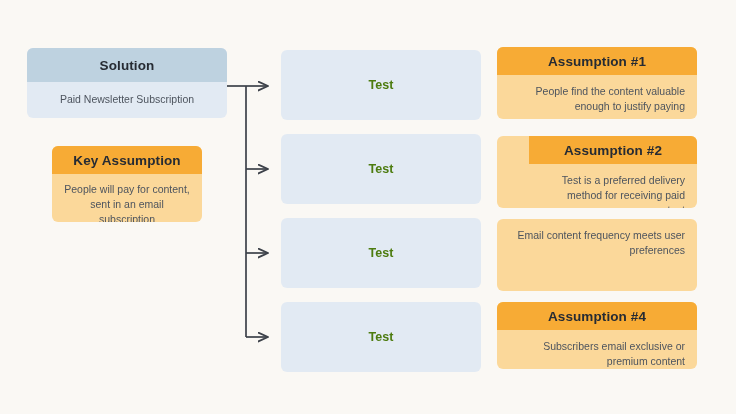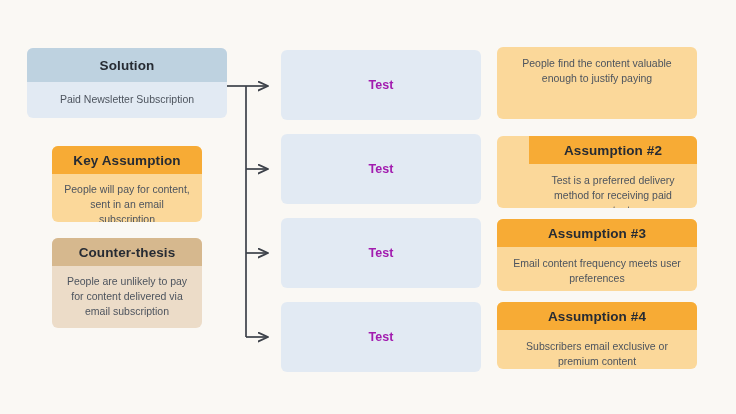--- a/index.html
+++ b/index.html
@@ -41,21 +41,21 @@
   .card-body {
     font-size: 10.5px;
     line-height: 15px;
     color: #4d545e;
     box-sizing: border-box;
   }
   .body-center {
     text-align: center;
   }
   .body-left {
-    text-align: center;
+    text-align: right;
   }
 
   
   .solution {
     left: 27px;
     top: 48px;
     width: 200px;
     height: 70px;
     background: #e2eaf3;
   }
@@ -108,21 +108,21 @@
     width: 200px;
     height: 70px;
     background: #e2eaf3;
     display: flex;
     align-items: center;
     justify-content: center;
   }
   .test-card .test-label {
     font-weight: bold;
     font-size: 12.5px;
-    color: #a21caf;
+    color: #4d7c0f;
   }
   .test-1 { top: 50px; }
   .test-2 { top: 134px; }
   .test-3 { top: 218px; }
   .test-4 { top: 302px; }
 
   
   .assumption {
     left: 497px;
     width: 200px;
@@ -176,49 +176,45 @@
   <div class="card solution">
     <div class="card-header">Solution</div>
     <div class="card-body body-center">Paid Newsletter Subscription</div>
   </div>
 
   <div class="card key-assumption">
     <div class="card-header">Key Assumption</div>
     <div class="card-body body-center">People will pay for content, sent in an email subscription</div>
   </div>
 
-  <div class="card counter-thesis">
-    <div class="card-header">Counter-thesis</div>
-    <div class="card-body body-center">People are unlikely to pay for content delivered via email subscription</div>
-  </div>
 
   <div class="card test-card test-1">
     <span class="test-label">Test</span>
   </div>
   <div class="card test-card test-2">
     <span class="test-label">Test</span>
   </div>
   <div class="card test-card test-3">
     <span class="test-label">Test</span>
   </div>
   <div class="card test-card test-4">
     <span class="test-label">Test</span>
   </div>
 
   <div class="card assumption assump-1">
+    <div class="card-header">Assumption #1</div>
     <div class="card-body body-left">People find the content valuable enough to justify paying</div>
   </div>
 
   <div class="card assumption assump-2">
     <div class="card-header">Assumption #2</div>
     <div class="card-body body-left">Test is a preferred delivery method for receiving paid content</div>
   </div>
 
   <div class="card assumption assump-3">
-    <div class="card-header">Assumption #3</div>
     <div class="card-body body-left">Email content frequency meets user preferences</div>
   </div>
 
   <div class="card assumption assump-4">
     <div class="card-header">Assumption #4</div>
     <div class="card-body body-left">Subscribers email exclusive or premium content</div>
   </div>
 
 </div>
 

